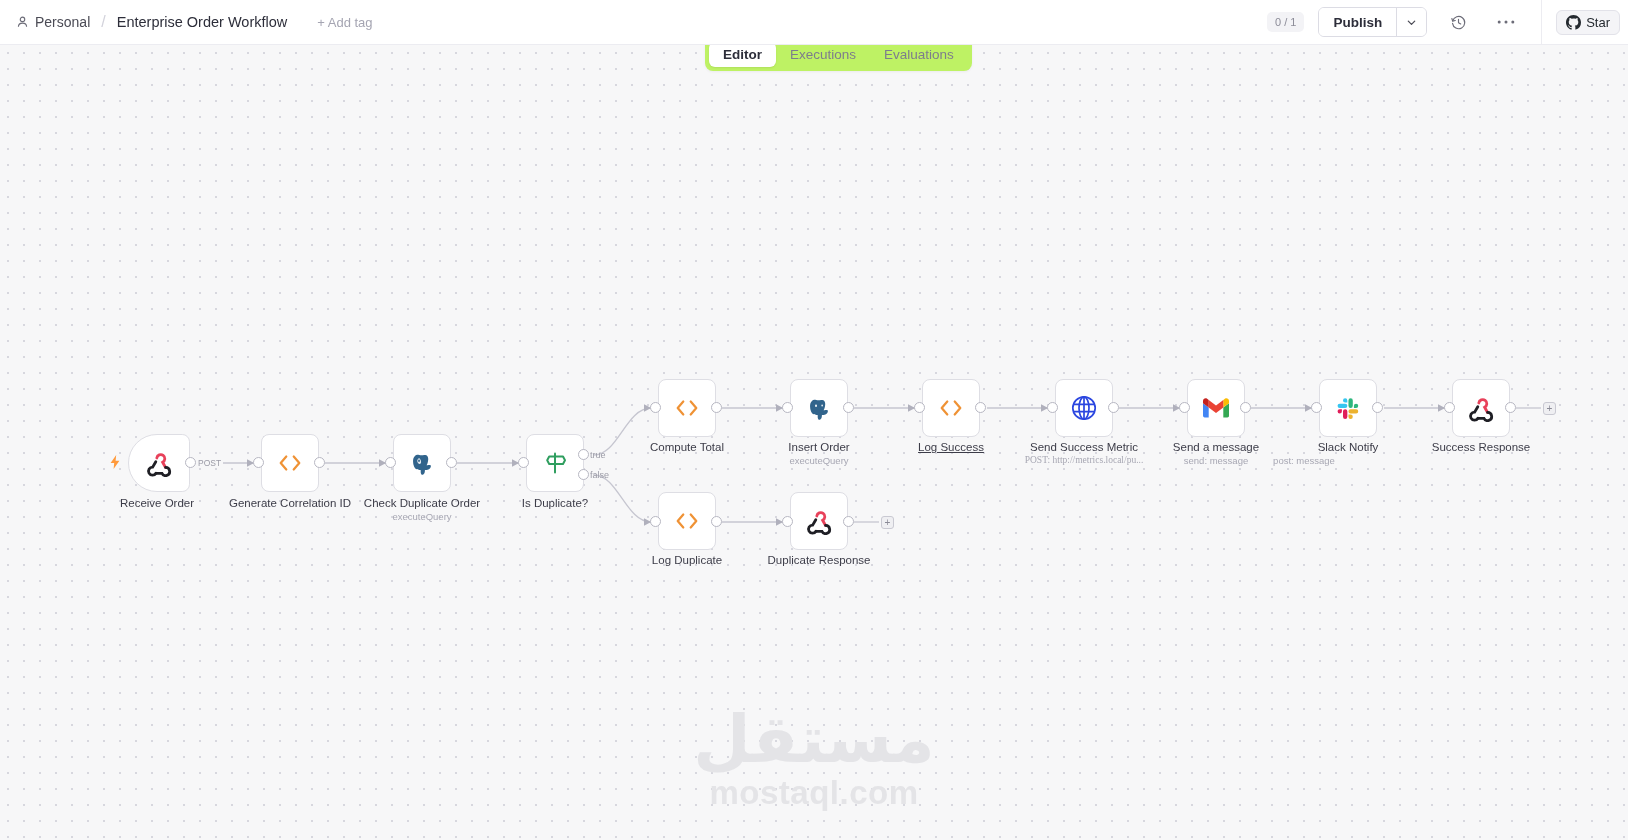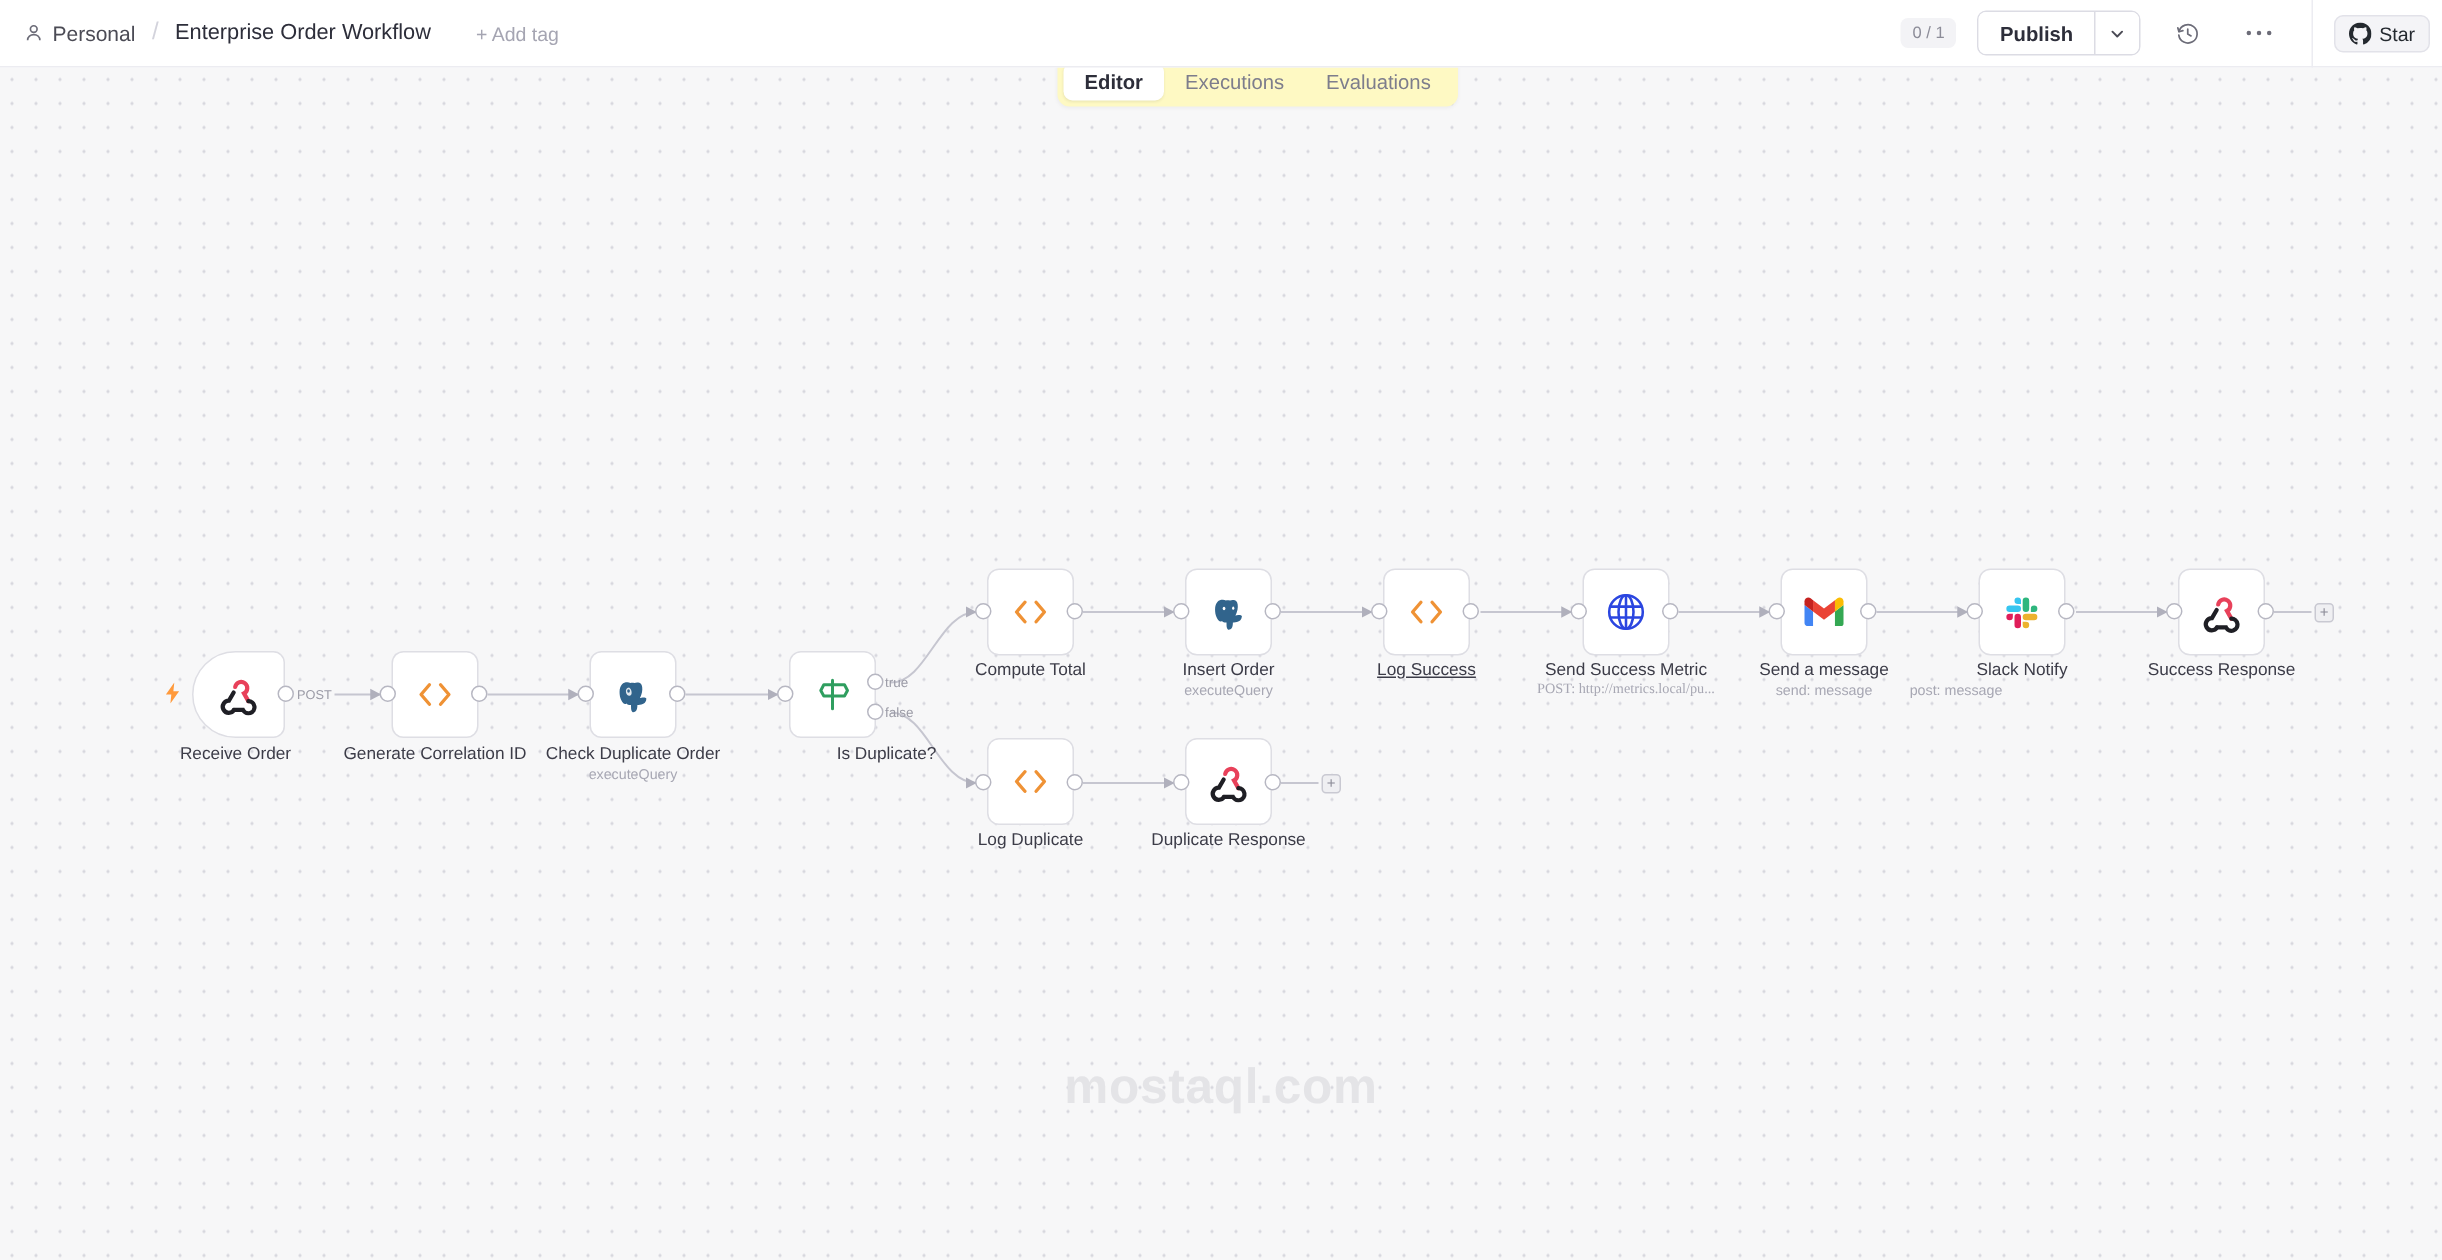--- a/index.html
+++ b/index.html
@@ -67,21 +67,21 @@
     display: flex; align-items: center; gap: 5px;
     background: #f4f4f7; border: 1px solid #e2e2e9;
     border-radius: 6px; padding: 4px 9px; margin-left: 14px; margin-right: 8px;
     font-size: 13px; color: #24292f; cursor: pointer;
   }
 
   
   .tabbar {
     position: absolute; top: 37px; left: 705px;
     height: 34px;
-    background: #fef9c3;
+    background: #bef264;
     border-radius: 8px;
     display: flex; align-items: center; padding: 4px;
     box-shadow: 0 1px 3px rgba(0,0,0,0.05);
     z-index: 35;
     justify-content: space-between;
   }
   .tab {
     font-size: 13.5px; color: #7d7d8c;
     padding: 5px 14px; border-radius: 6px; cursor: pointer;
     white-space: nowrap;
@@ -233,20 +233,21 @@
 
 <div class="tabbar">
   <div class="tab active">Editor</div>
   <div class="tab">Executions</div>
   <div class="tab">Evaluations</div>
 </div>
 
 <div class="canvas">
 
   <div class="wm">
+    <div class="wm-ar">مستقل</div>
     <div class="wm-en">mostaql.com</div>
   </div>
 
   <svg class="wires">
     <defs>
       <marker id="ah" markerWidth="7" markerHeight="7" refX="5.5" refY="3.5" orient="auto">
         <path d="M0,0.6 L5.6,3.5 L0,6.4 Z" fill="#b0b0bc"></path>
       </marker>
     </defs>
     <g stroke="#c6c6d0" stroke-width="1.3" fill="none">
@@ -334,21 +335,21 @@
         <path d="M13 6.5 H21 L23 10.3 L21 14 H13 Z"></path>
         <path d="M13 6.5 H7.2 L5.2 10.3 L7.2 14 H13"></path>
       </svg>
     </span>
   </div>
   <div class="endpoint" style="left:518px; top:412px;"></div>
   <div class="endpoint" style="left:578px; top:404px;"></div>
   <div class="endpoint" style="left:578px; top:424px;"></div>
   <div class="port-label" style="left:590px; top:405px;">true</div>
   <div class="port-label" style="left:590px; top:425px;">false</div>
-  <div class="node-label" style="left:555px; top:452px;margin-left:36px;">Is Duplicate?</div>
+  <div class="node-label" style="left:555px; top:452px;">Is Duplicate?</div>
 
   <div class="node" style="left:658px; top:334px;">
     <span>
       <svg class="ico" width="26" height="20" viewBox="0 0 28 20" fill="none" stroke="#ef9235" stroke-width="2.4" stroke-linecap="round" stroke-linejoin="round">
         <path d="M10 3 L4 10 L10 17"></path>
           <path d="M18 3 L24 10 L18 17"></path>
       </svg>
     </span>
   </div>
   <div class="endpoint" style="left:650px; top:357px;"></div>

